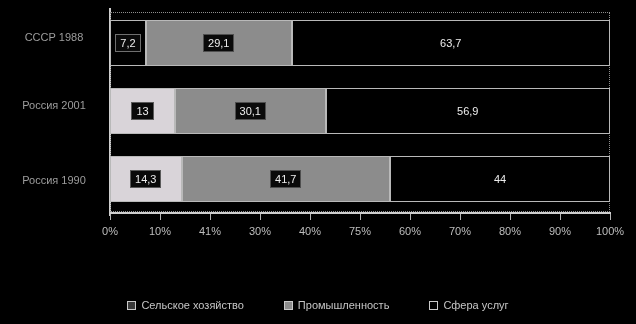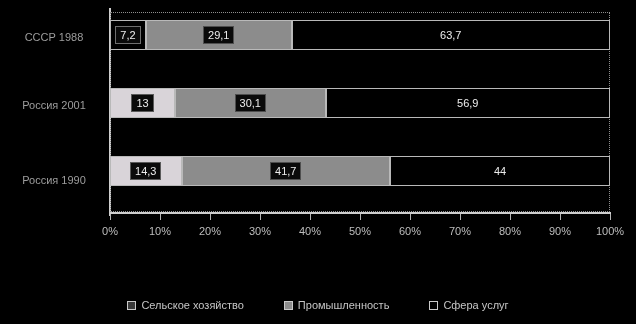--- a/index.html
+++ b/index.html
@@ -61,21 +61,21 @@
     width: 502px;
     height: 2px;
     background: #cfcfcf;
   }
 
   
   .bar-row {
     position: absolute;
     left: 0;
     width: 100%;
-    height: 30px;
+    height: 46px;
     display: flex;
     align-items: stretch;
   }
   .bar-row.r0 { top: 8px; }
   .bar-row.r1 { top: 76px; }
   .bar-row.r2 { top: 144px; }
 
   .seg {
     position: relative;
     display: flex;
@@ -262,24 +262,24 @@
       <div class="tick" style="left: 250px;"></div>
       <div class="tick" style="left: 300px;"></div>
       <div class="tick" style="left: 350px;"></div>
       <div class="tick" style="left: 400px;"></div>
       <div class="tick" style="left: 450px;"></div>
       <div class="tick" style="left: 500px;"></div>
     </div>
   <div class="tick-labels">
       <div class="tick-label" style="left: 110px;">0%</div>
       <div class="tick-label" style="left: 160px;">10%</div>
-      <div class="tick-label" style="left: 210px;">20%</div>
+      <div class="tick-label" style="left: 210px;">41%</div>
       <div class="tick-label" style="left: 260px;">30%</div>
       <div class="tick-label" style="left: 310px;">40%</div>
-      <div class="tick-label" style="left: 360px;">50%</div>
+      <div class="tick-label" style="left: 360px;">75%</div>
       <div class="tick-label" style="left: 410px;">60%</div>
       <div class="tick-label" style="left: 460px;">70%</div>
       <div class="tick-label" style="left: 510px;">80%</div>
       <div class="tick-label" style="left: 560px;">90%</div>
       <div class="tick-label" style="left: 610px;">100%</div>
     </div>
 
   <div class="legend">
     <div class="legend-item">
       <span class="swatch agri"></span>

